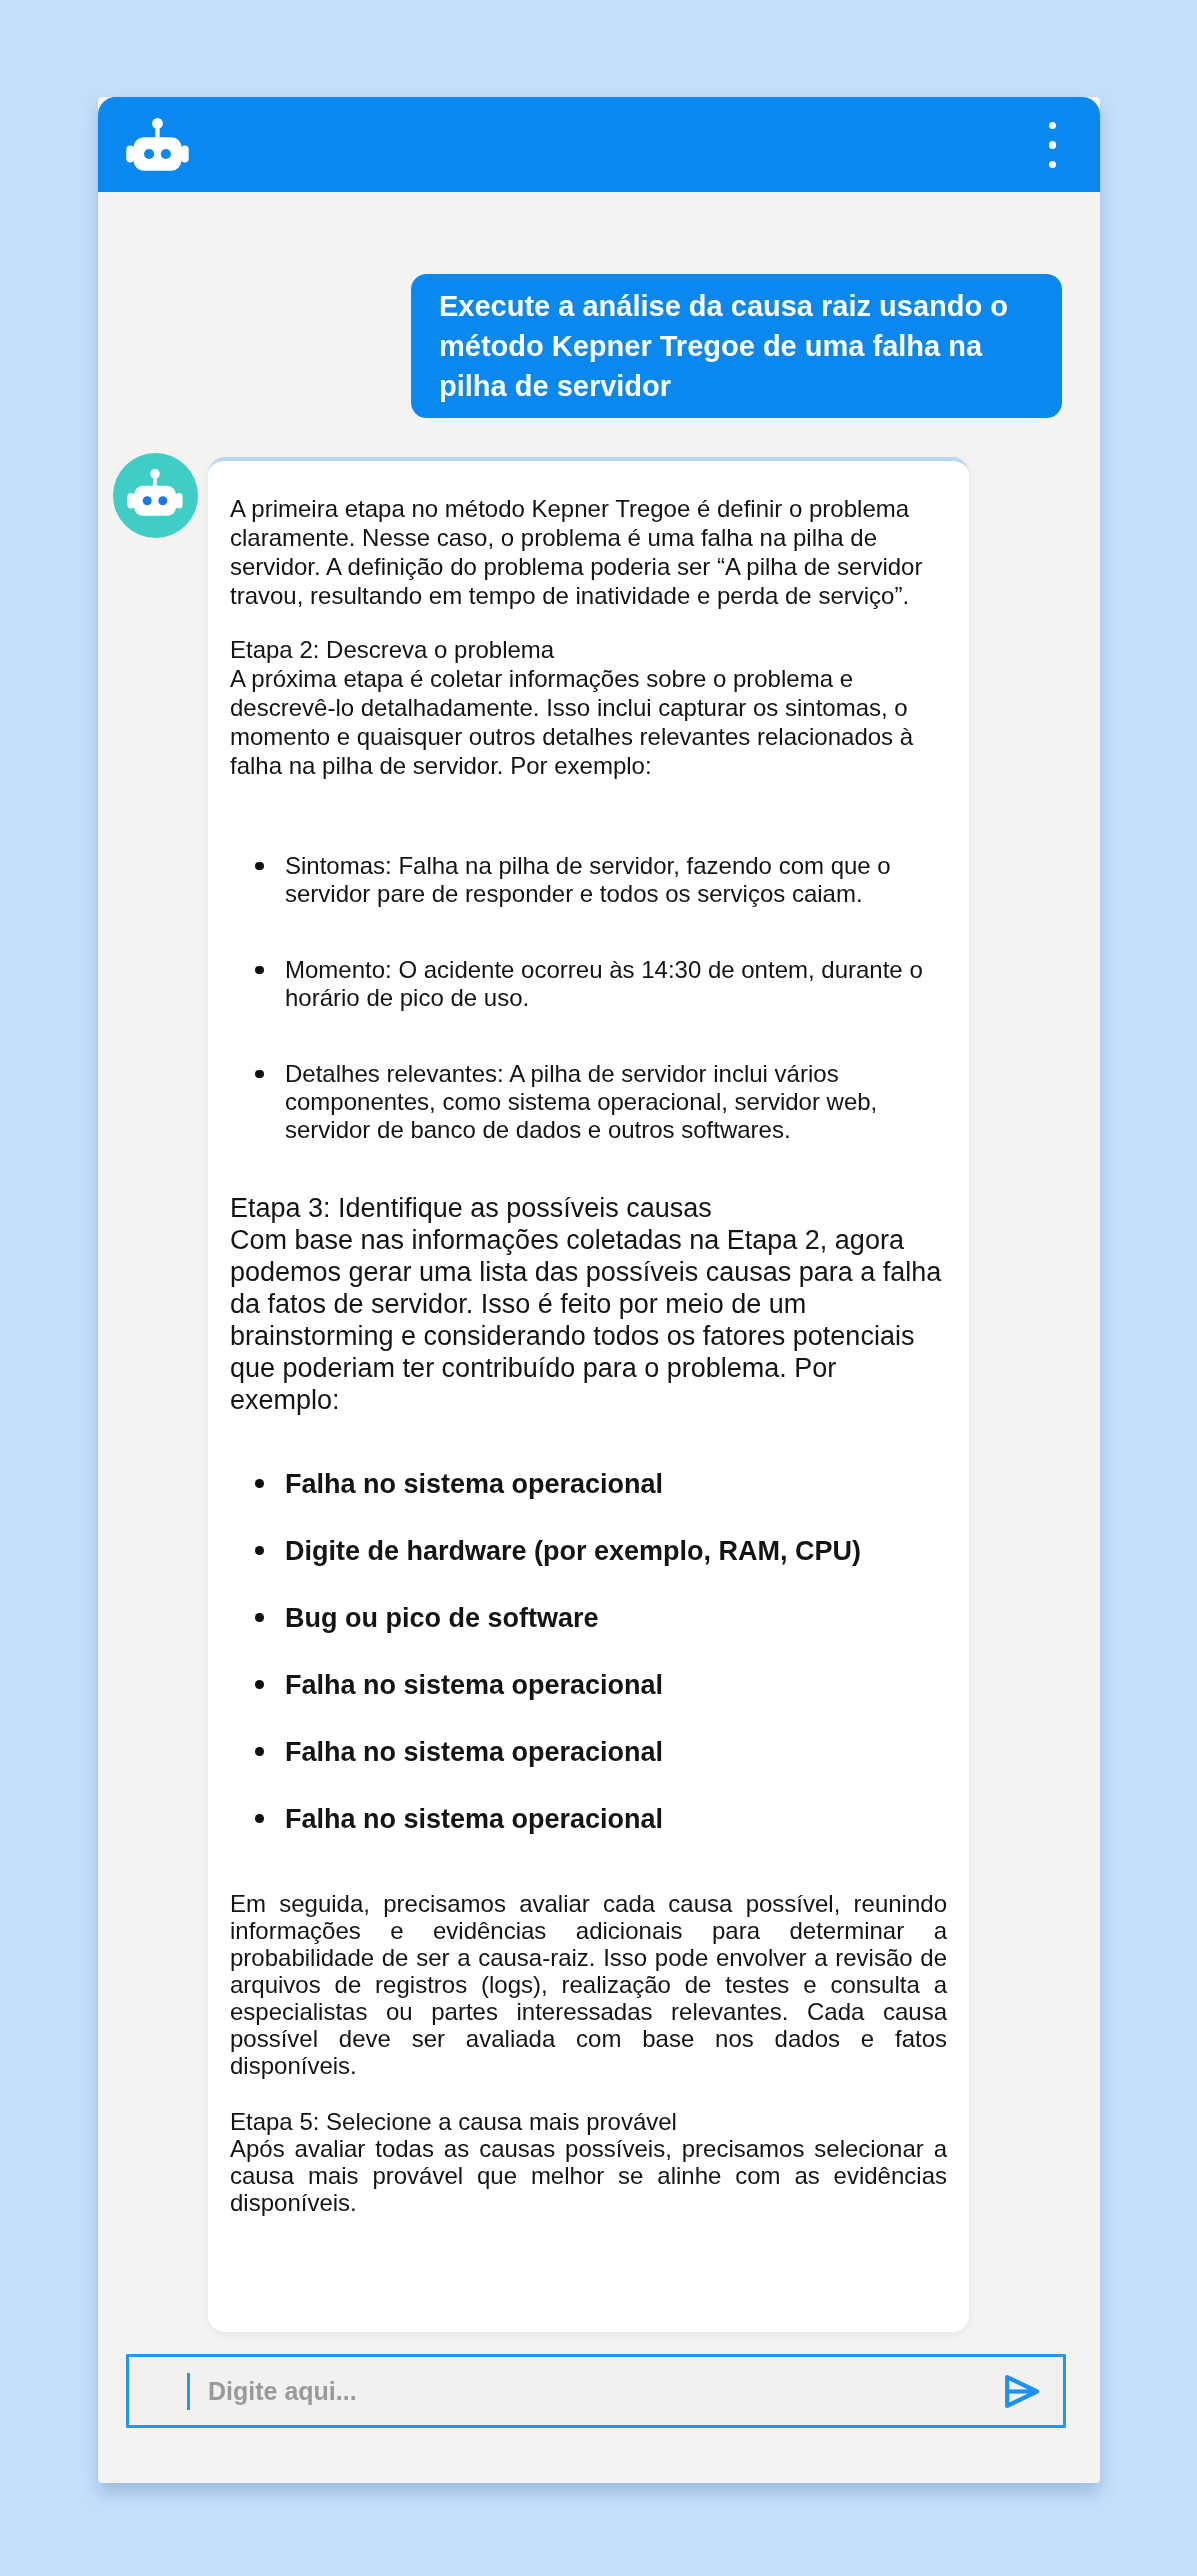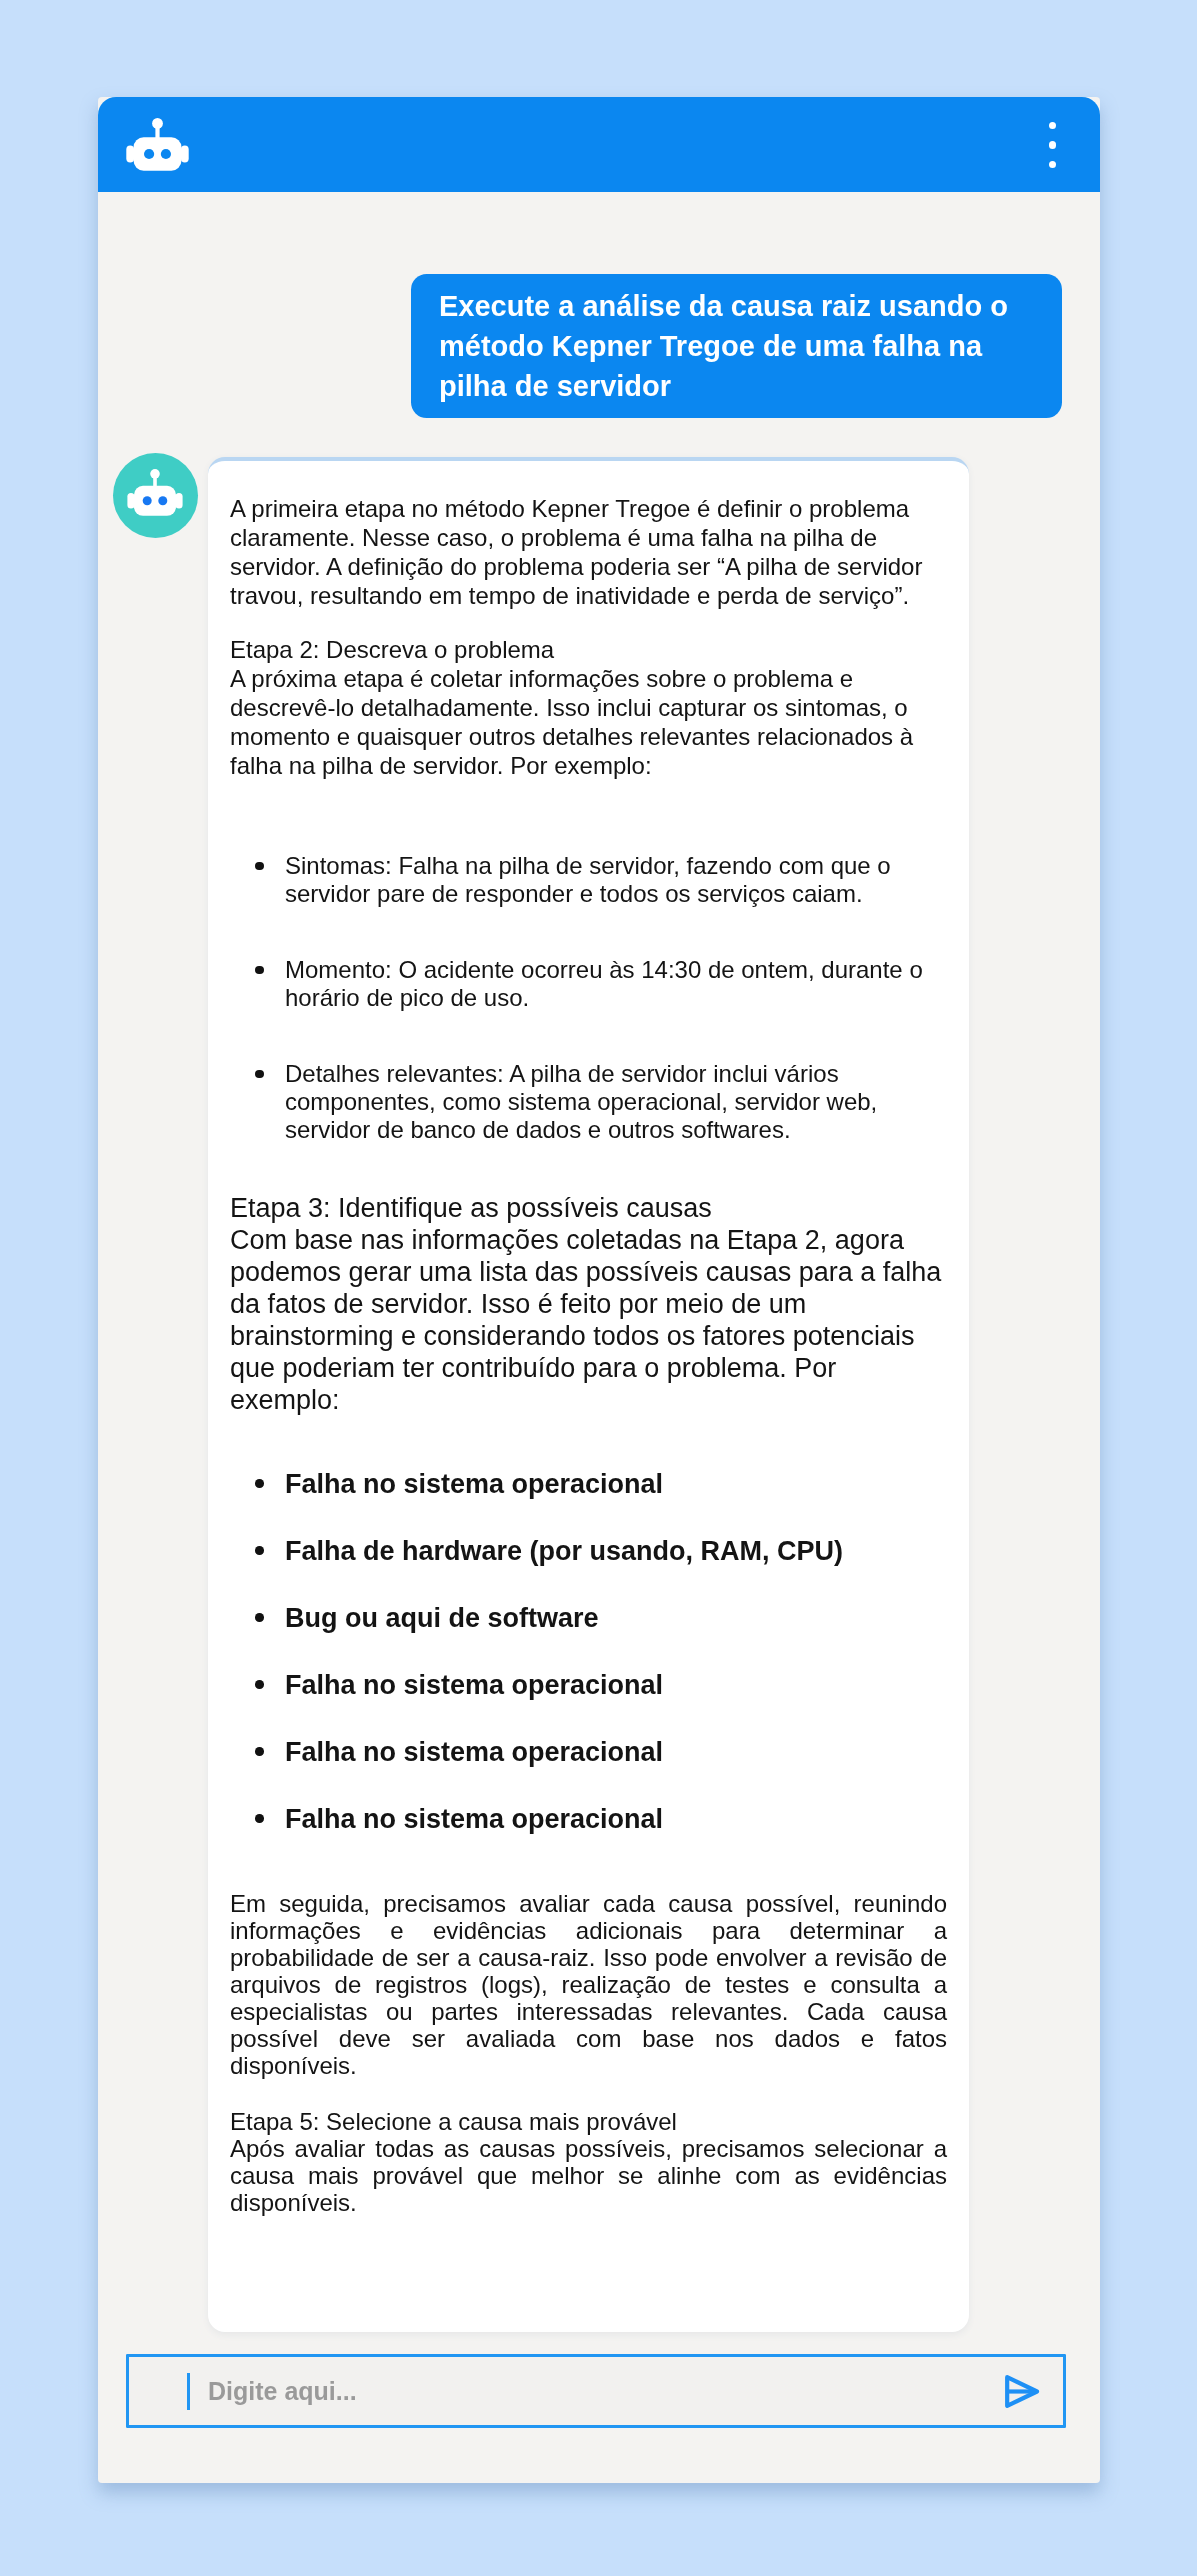--- a/index.html
+++ b/index.html
@@ -211,22 +211,22 @@
       <li>Detalhes relevantes: A pilha de servidor inclui vários componentes, como sistema operacional, servidor web, servidor de banco de dados e outros softwares.</li>
     </ul>
 
     <div class="sec t-mid" style="margin-bottom:0;">
       <div class="h">Etapa 3: Identifique as possíveis causas</div>
       <div class="b">Com base nas informações coletadas na Etapa 2, agora podemos gerar uma lista das possíveis causas para a falha da fatos de servidor. Isso é feito por meio de um brainstorming e considerando todos os fatores potenciais que poderiam ter contribuído para o problema. Por exemplo:</div>
     </div>
 
     <ul class="blist causes">
       <li>Falha no sistema operacional</li>
-      <li>Falha de hardware (por usando, RAM, CPU)</li>
-      <li>Bug ou aqui de software</li>
+      <li>Digite de hardware (por exemplo, RAM, CPU)</li>
+      <li>Bug ou pico de software</li>
       <li>Falha no sistema operacional</li>
       <li>Falha no sistema operacional</li>
       <li>Falha no sistema operacional</li>
     </ul>
 
     <div class="sec t-just" style="margin-bottom:29px;">
       <div class="b">Em seguida, precisamos avaliar cada causa possível, reunindo informações e evidências adicionais para determinar a probabilidade de ser a causa-raiz. Isso pode envolver a revisão de arquivos de registros (logs), realização de testes e consulta a especialistas ou partes interessadas relevantes. Cada causa possível deve ser avaliada com base nos dados e fatos disponíveis.</div>
     </div>
 
     <div class="sec t-just">

